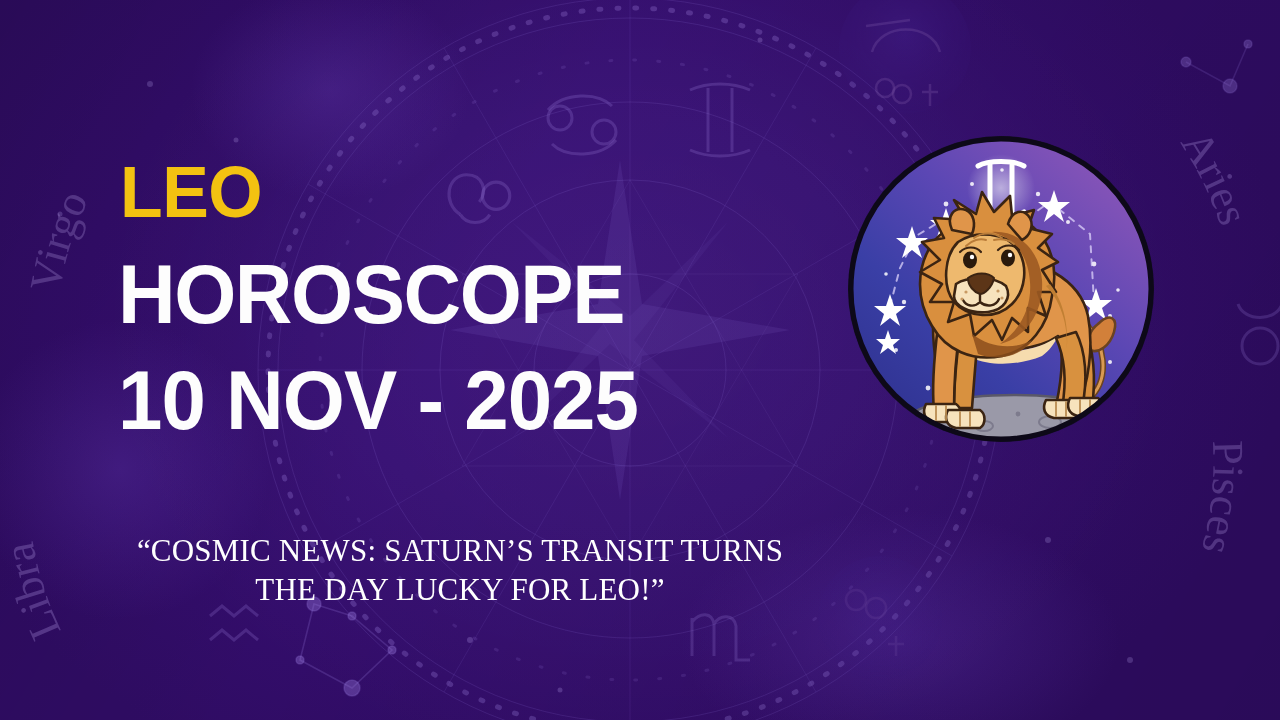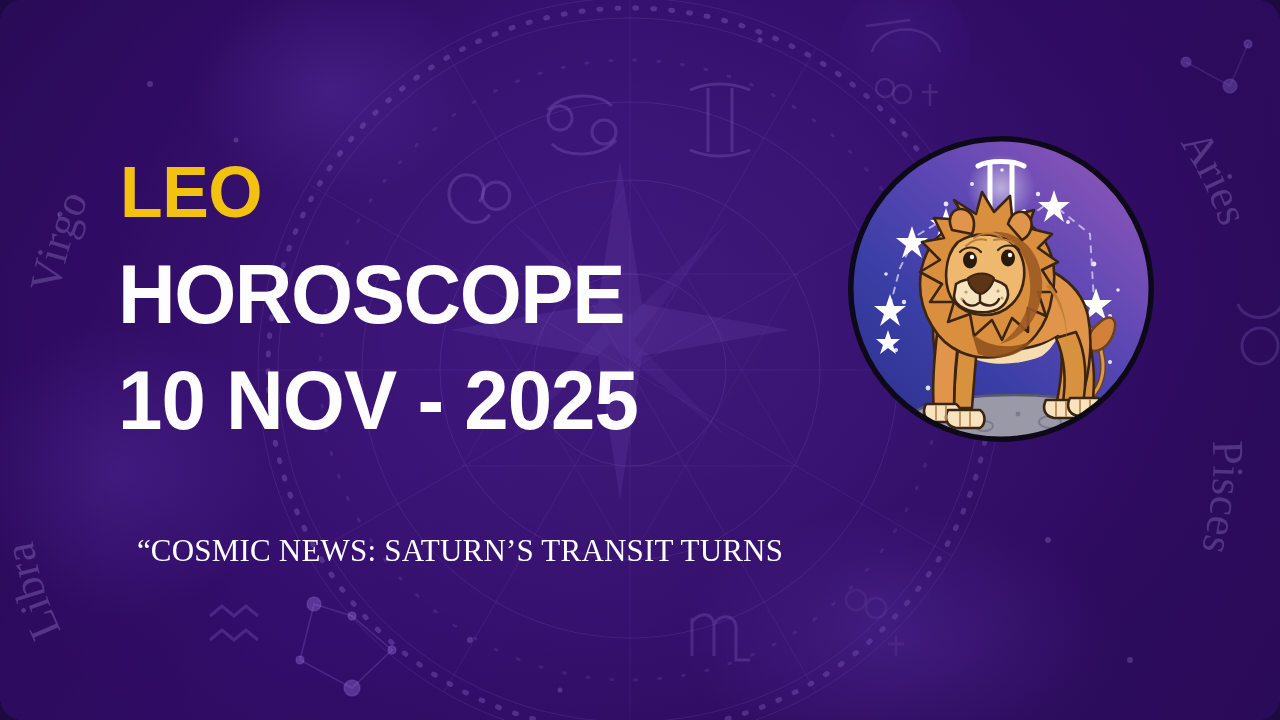--- a/index.html
+++ b/index.html
@@ -8,21 +8,20 @@
     padding: 0;
     background: #1d0a40;
   }
   #stage {
     position: relative;
     width: 1280px;
     height: 720px;
     overflow: hidden;
     background: #340e6d;
     font-family: "Liberation Sans", sans-serif;
-    border-radius: 23px;
     -webkit-font-smoothing: antialiased;
   }
 
   
   .bg-base {
     position: absolute;
     inset: 0;
     background:
       radial-gradient(ellipse 700px 520px at 46% 44%, #3a1179 0%, #371074 40%, #330d6b 72%, #2f0c63 100%);
   }
@@ -282,20 +281,21 @@
   </svg>
 
   <div class="bg-vignette"></div>
 
   <div class="copy">
     <div class="sign-name">LEO</div>
     <div class="headline">HOROSCOPE</div>
     <div class="dateline">10 NOV - 2025</div>
     <div class="quote">
       <span class="quote-line">“COSMIC NEWS: SATURN’S TRANSIT TURNS</span>
+      <span class="quote-line">THE DAY LUCKY FOR LEO!”</span>
     </div>
   </div>
 
   <div class="emblem">
     <svg viewBox="0 0 318 330">
       <defs>
         <clipPath id="discClip">
           <circle cx="159" cy="163" r="150"></circle>
         </clipPath>
       </defs>

